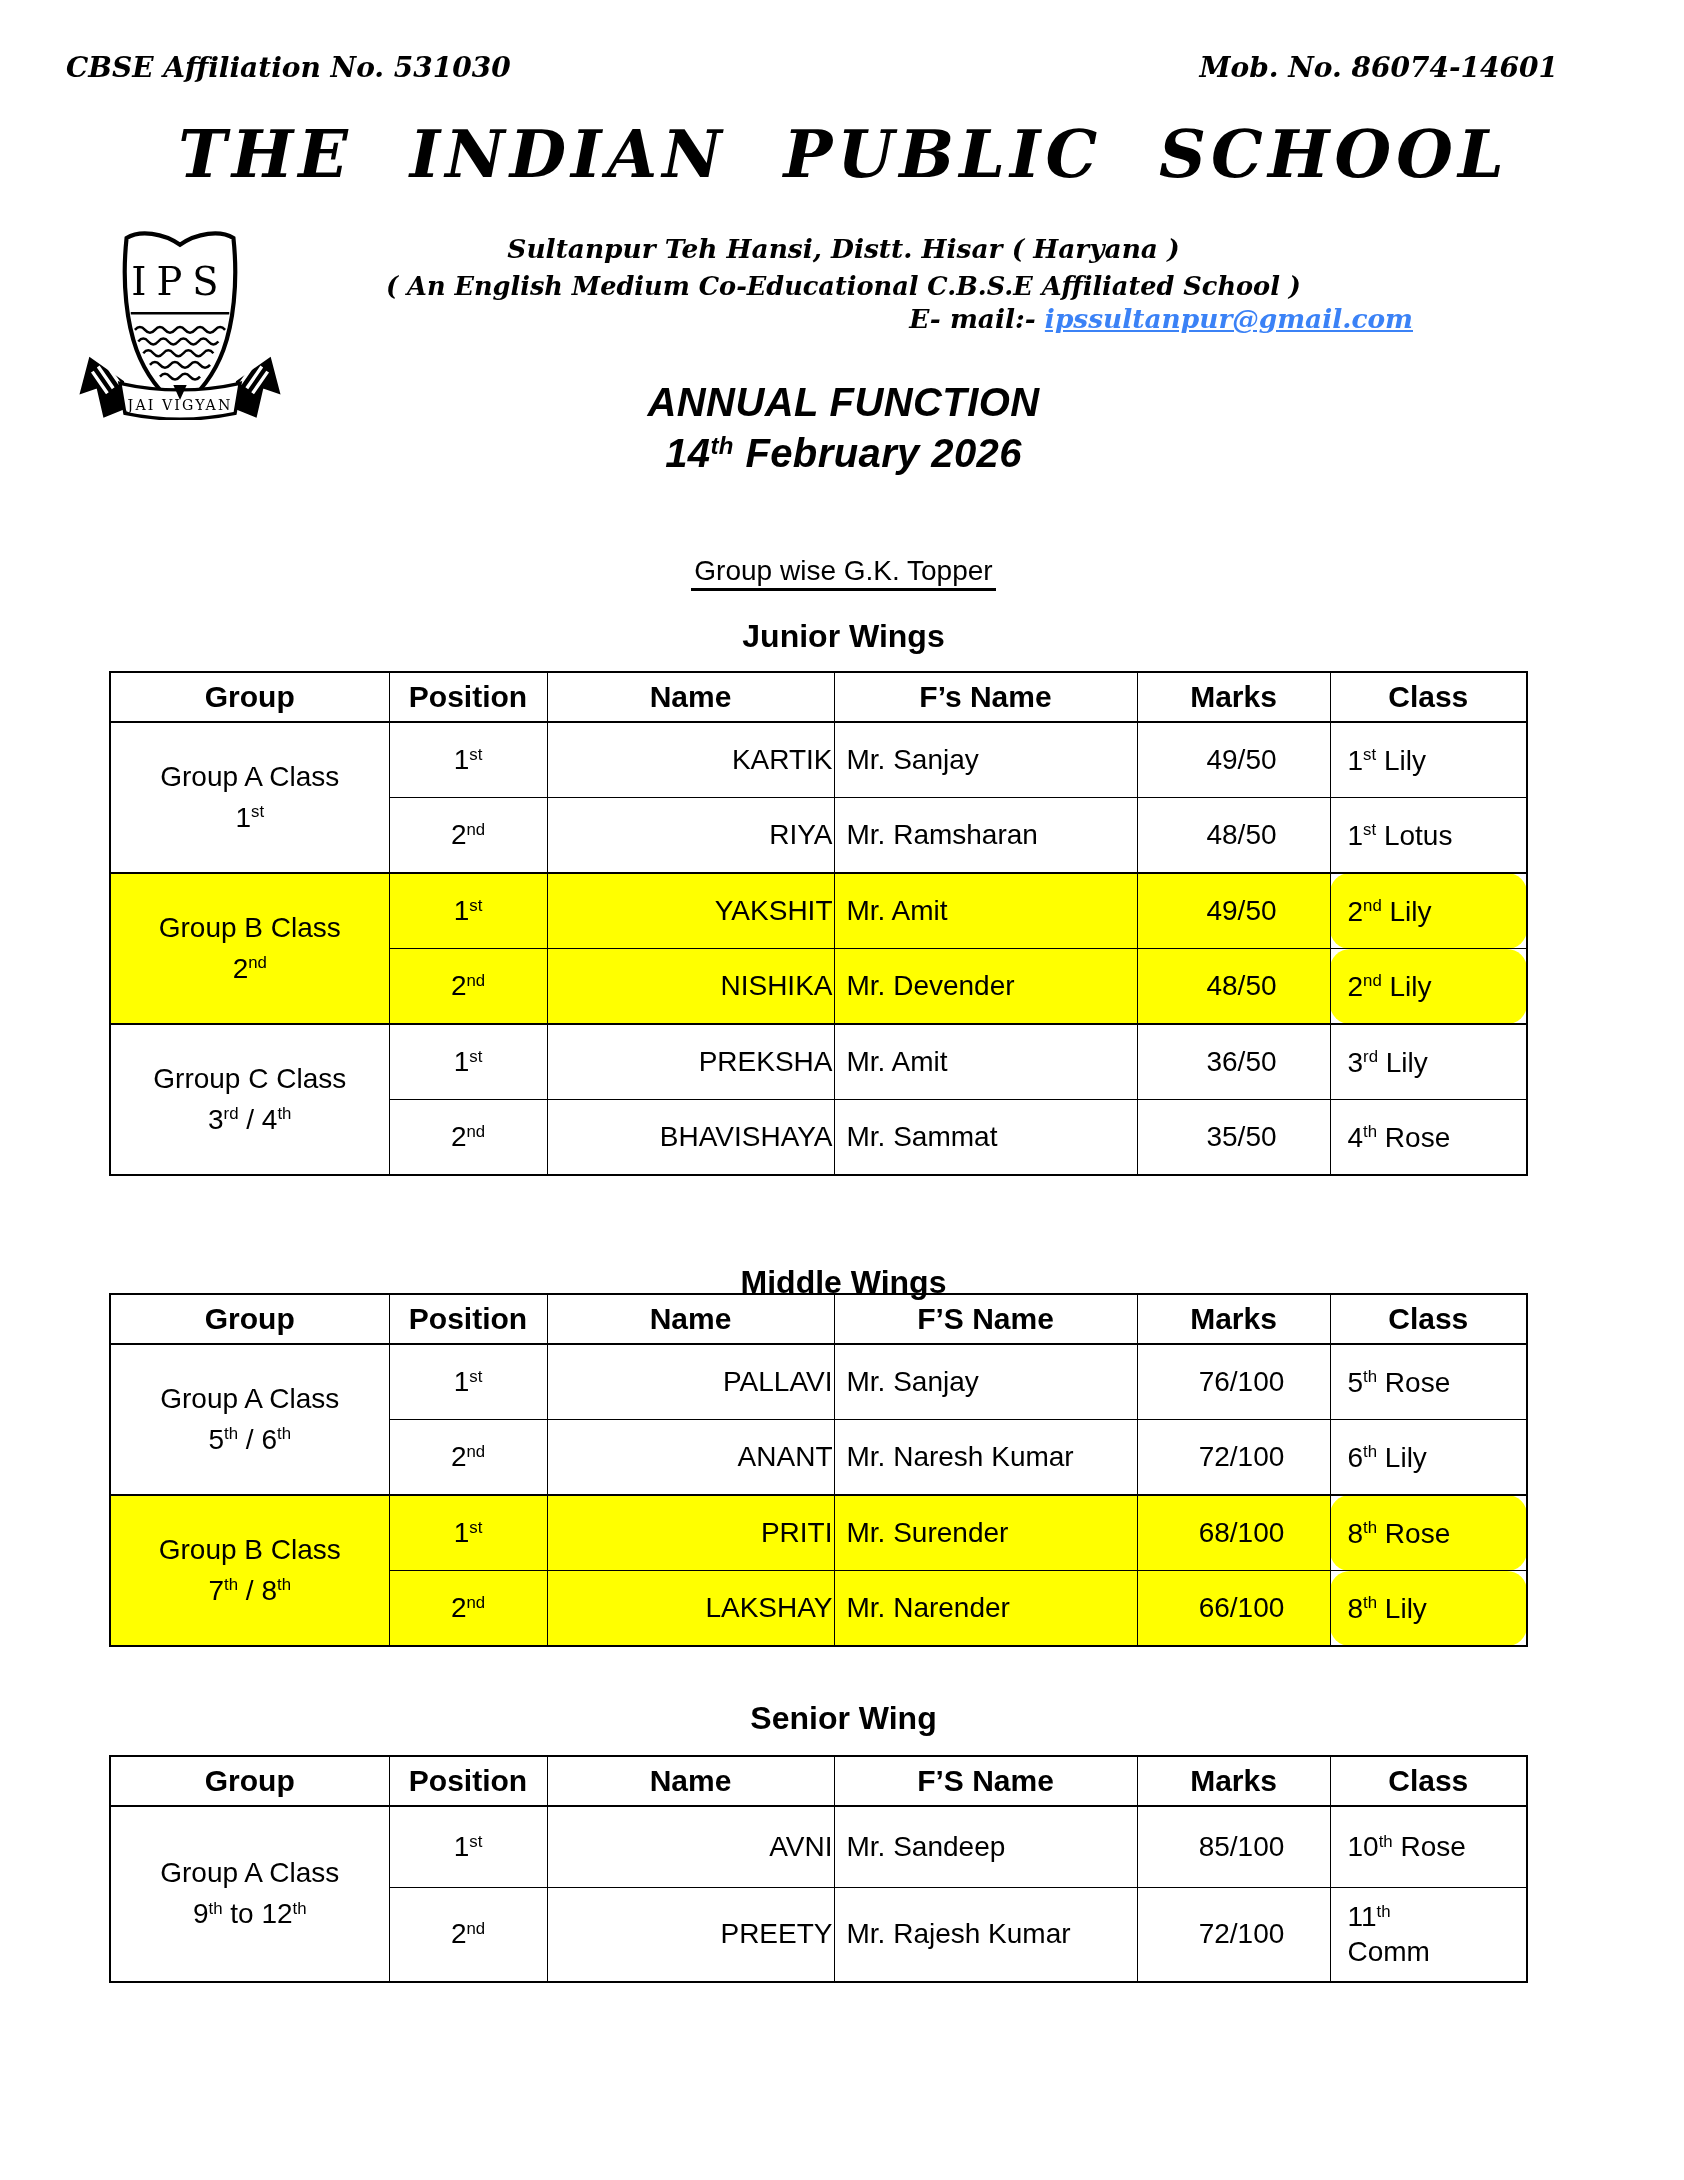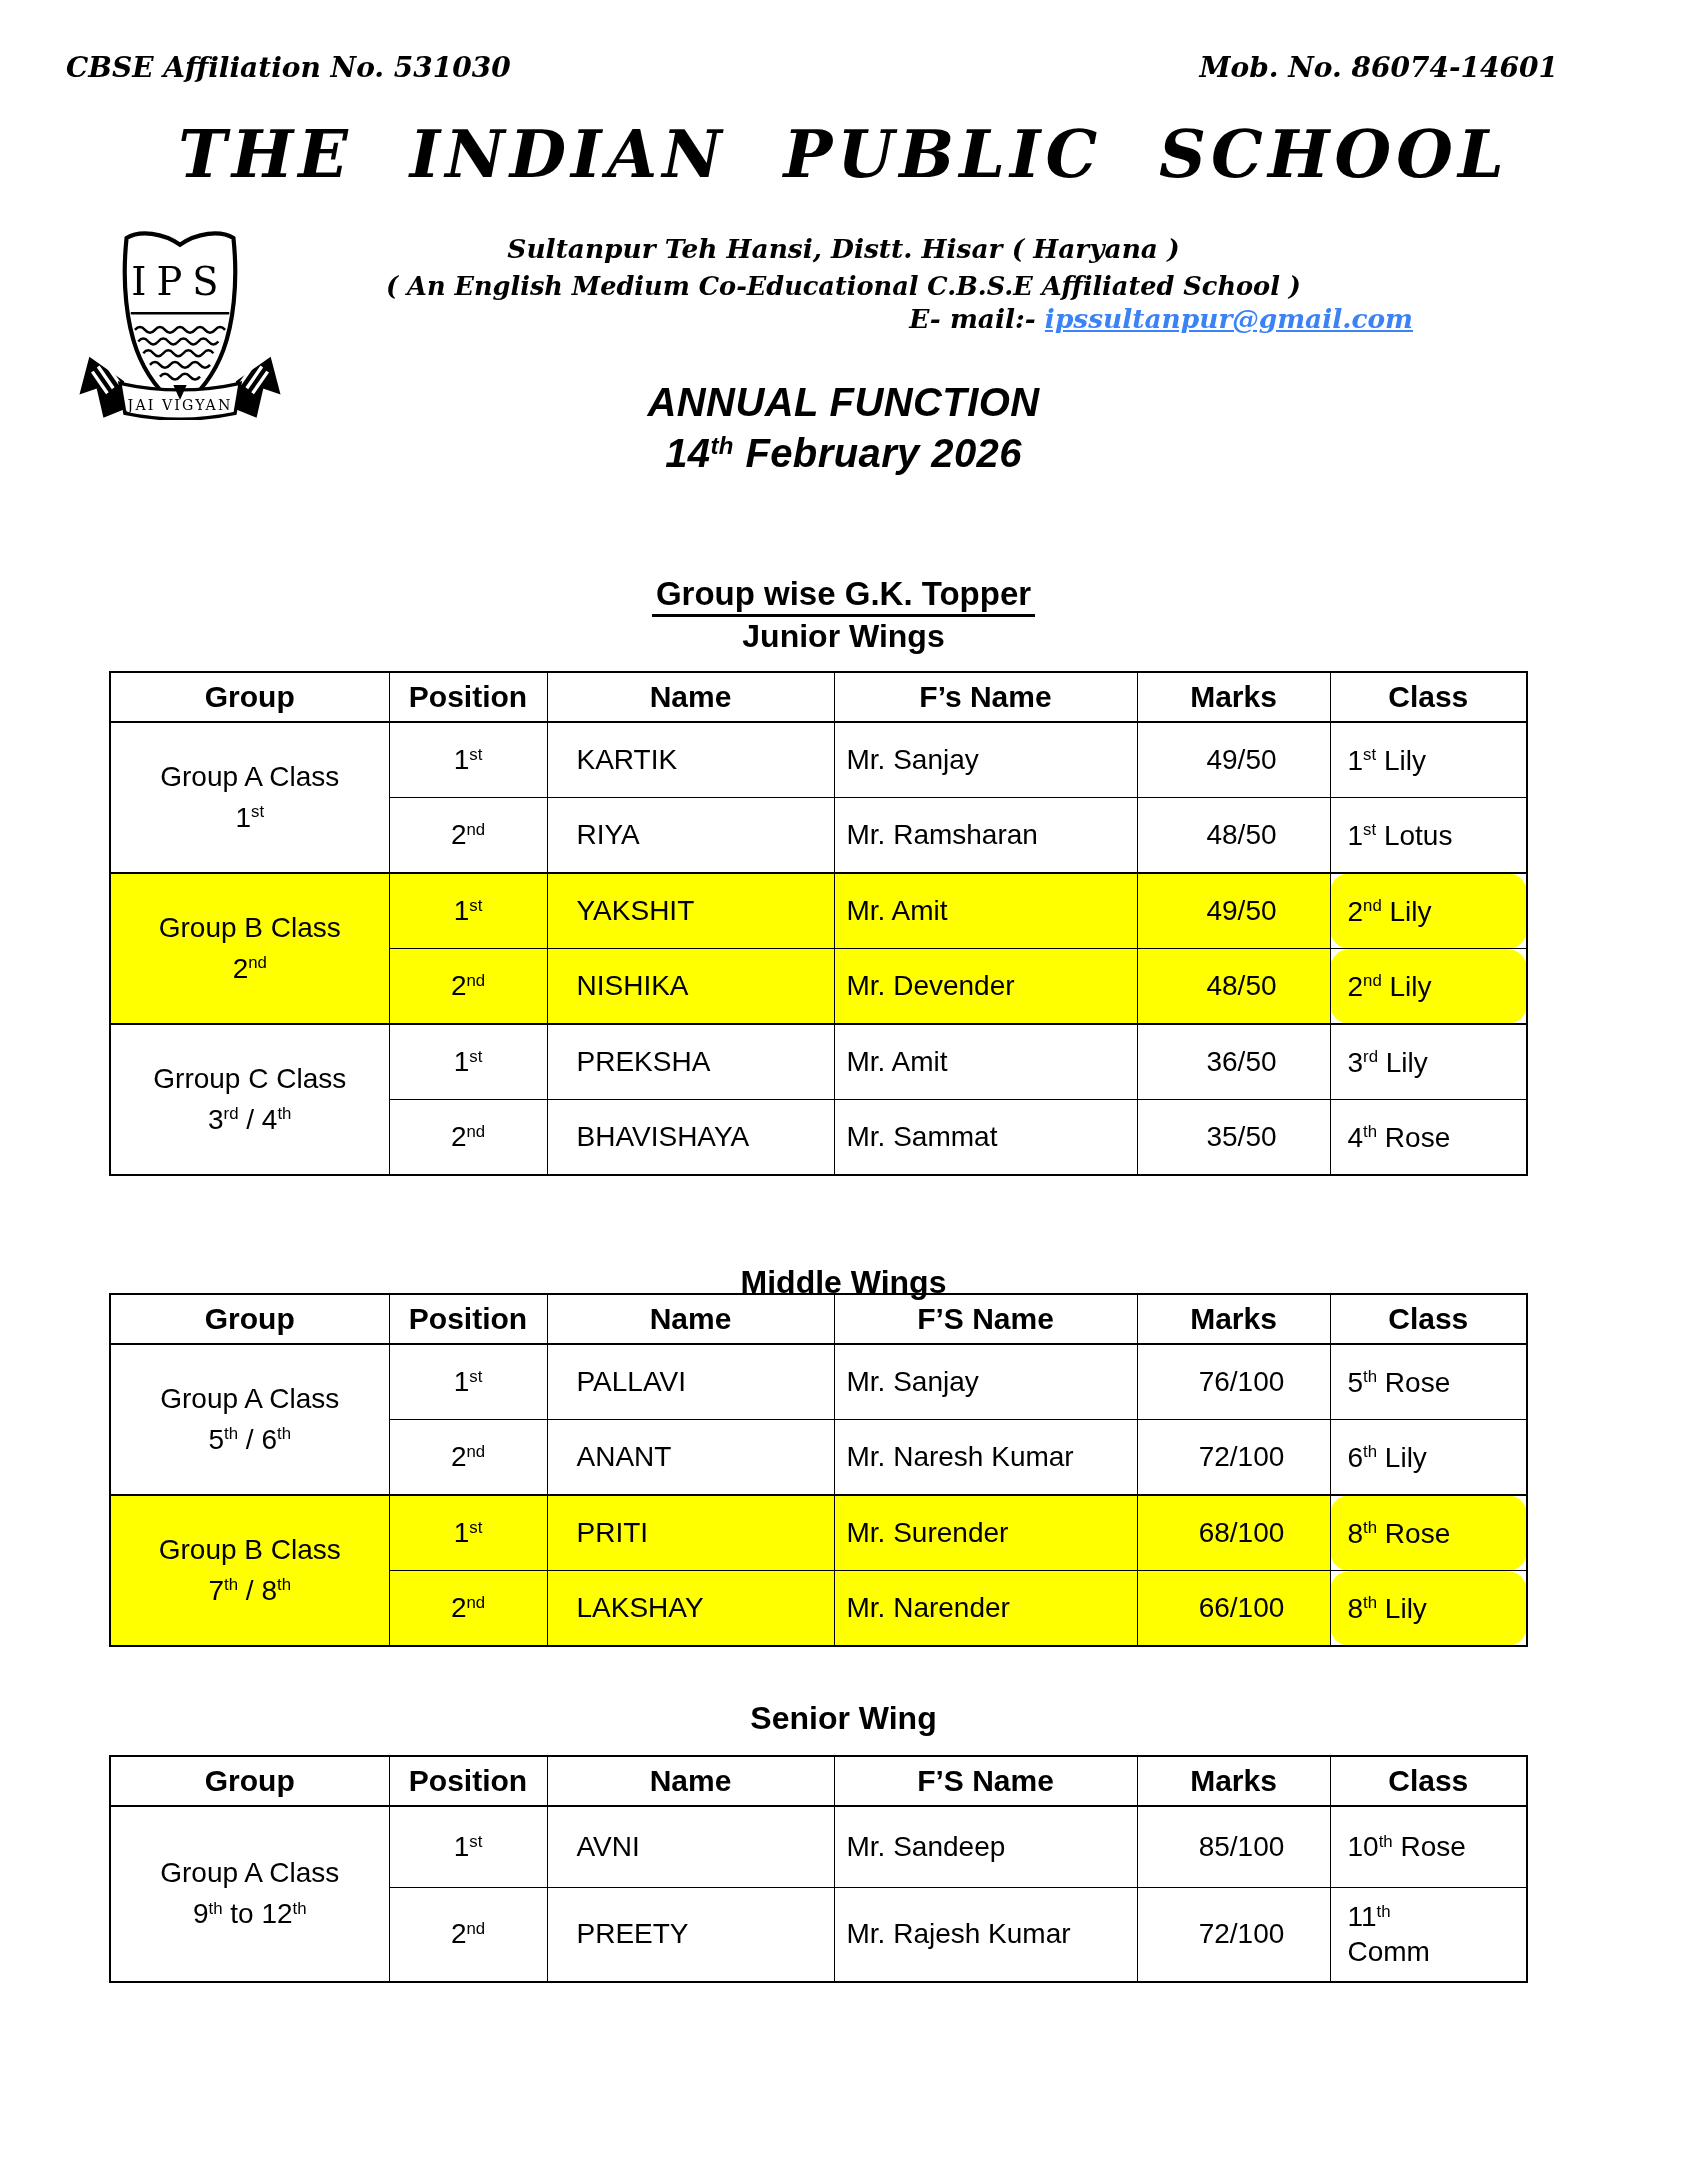--- a/index.html
+++ b/index.html
@@ -40,21 +40,21 @@
   .event-title, .event-date {
     position:absolute; left:34px; right:0; text-align:center;
     font-weight:bold; font-style:italic; font-size:40px; letter-spacing:0.4px;
   }
   .event-title { top:380px; }
   .event-date  { top:431px; }
 
   
   .main-heading {
     position:absolute; left:34px; right:0; top:555px; text-align:center;
-    font-size:33px; font-weight:bold;margin-top:20px;
+    font-size:28px; font-weight:normal;
   }
   .main-heading span { border-bottom:3.4px solid #000; padding:0 3.4px 1.7px 3.4px; }
   .wing-title {
     position:absolute; left:34px; right:0; text-align:center;
     font-size:32px; font-weight:bold;
   }
   .wt-junior { top:618px; }
   .wt-middle { top:1264px;text-align:center; }
   .wt-senior { top:1700px; }
 
@@ -75,21 +75,21 @@
   .col-class  { width:197px; }
   table.doc th, table.doc td { border:1.7px solid #000; overflow:hidden; }
   table.doc th {
     height:46px; font-size:30px; font-weight:bold; text-align:center;
     border-bottom:2.6px solid #000;
   }
   table.doc td { height:72px; font-size:28px; vertical-align:middle; }
   tr.gstart td { border-top:2.6px solid #000; }
   td.c-group  { text-align:center; line-height:1.45; }
   td.c-pos    { text-align:center; }
-  td.c-name   { text-align:left; padding-left:29px; }
+  td.c-name   { text-align:right; padding-left:29px; }
   td.c-father { text-align:left; padding-left:12px; }
   td.c-marks  { text-align:center; padding-left:17px;margin-top:39px; }
   td.c-class  { text-align:left; padding-left:17px; line-height:1.25;border-radius:20px; }
   td.sm       { font-size:25px; }
   tr.hl td    { background:#ffff00; }
   sup { font-size:60%; line-height:0; vertical-align:baseline; position:relative; top:-0.55em; }
 </style>
 </head>
 <body>
 

